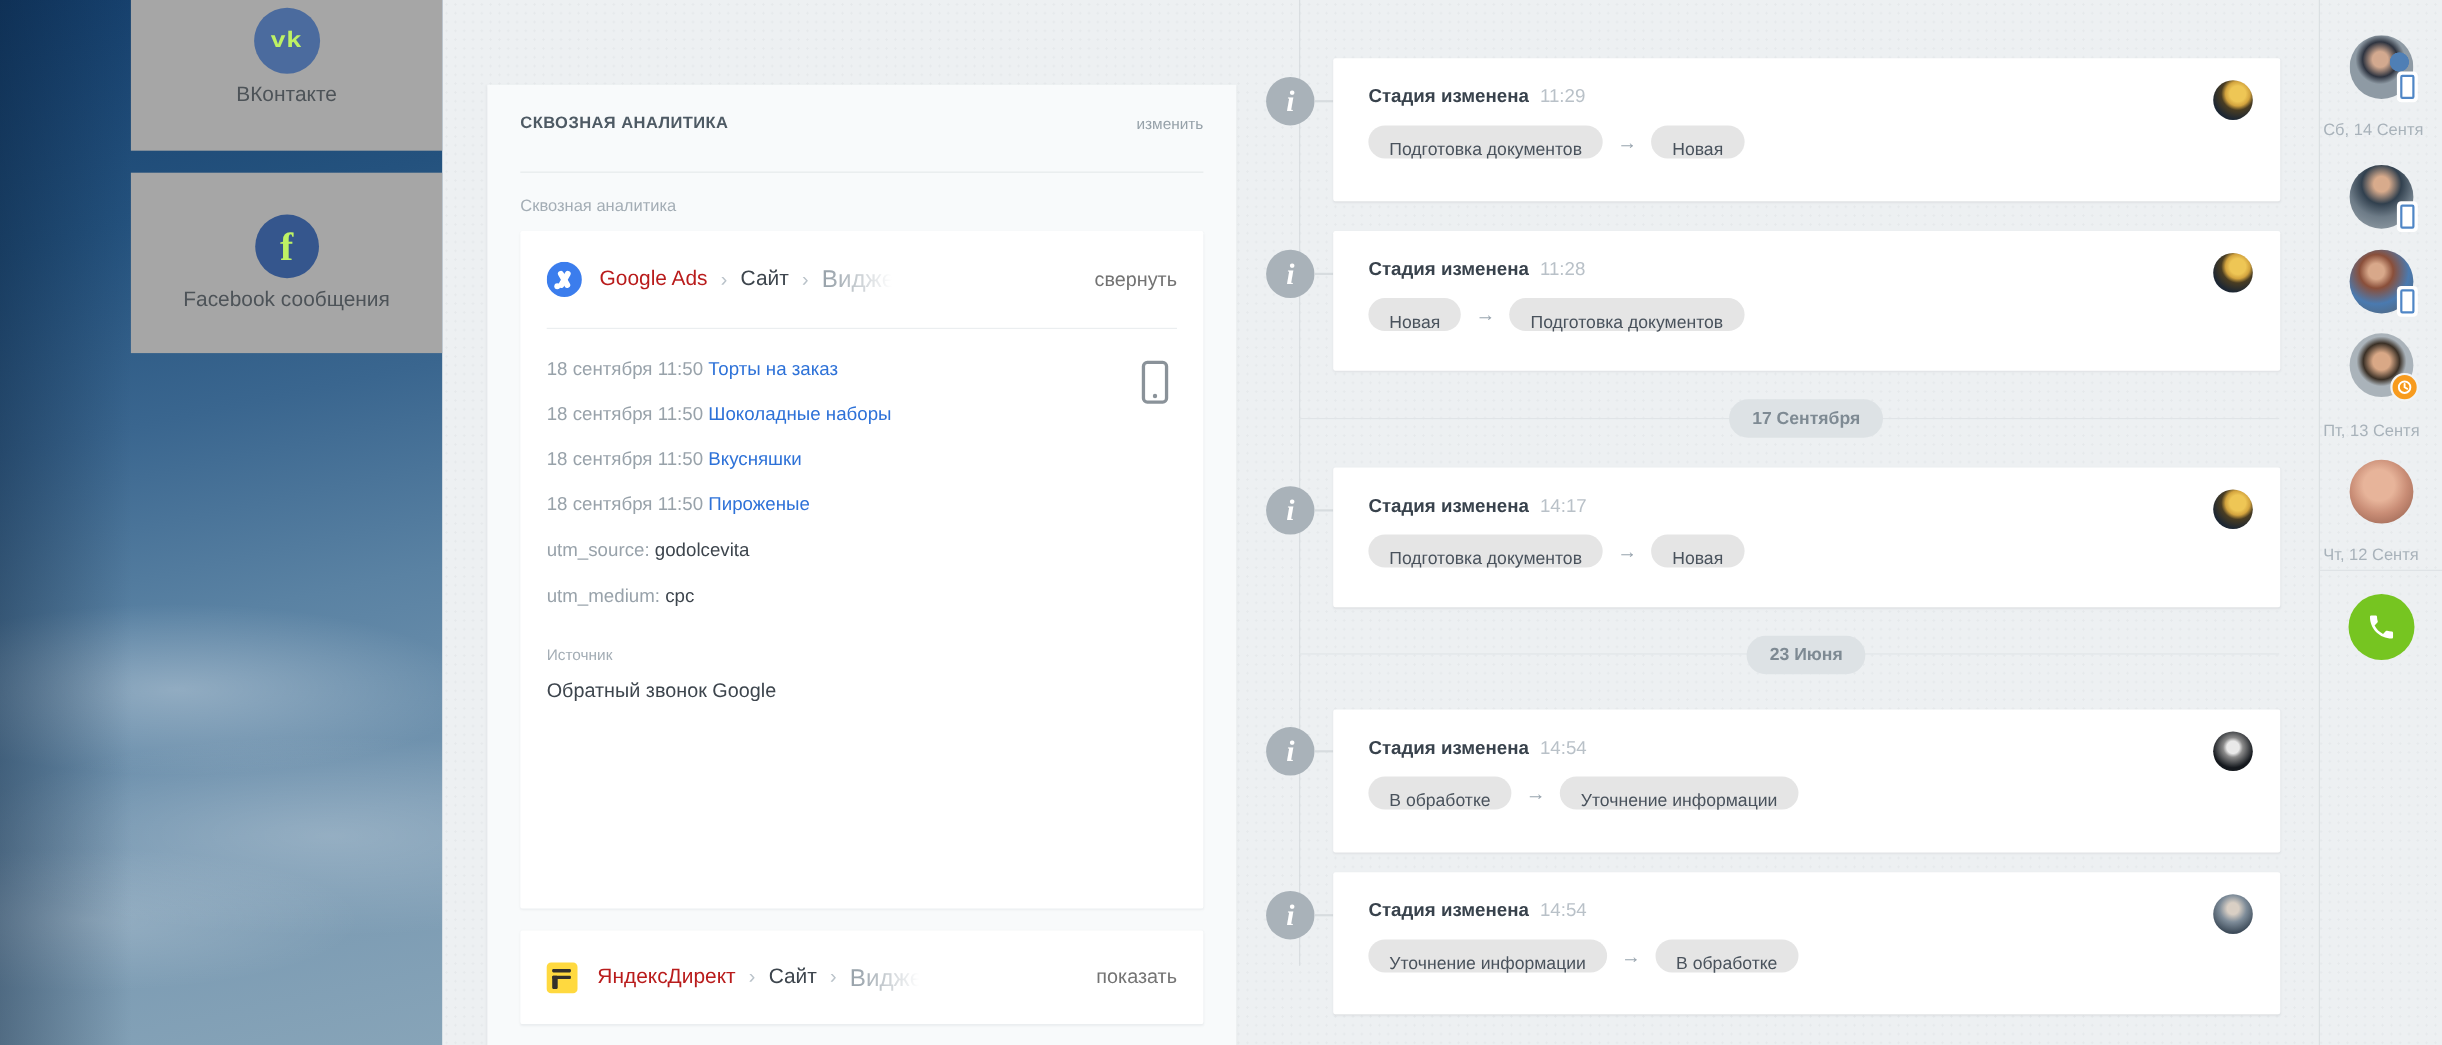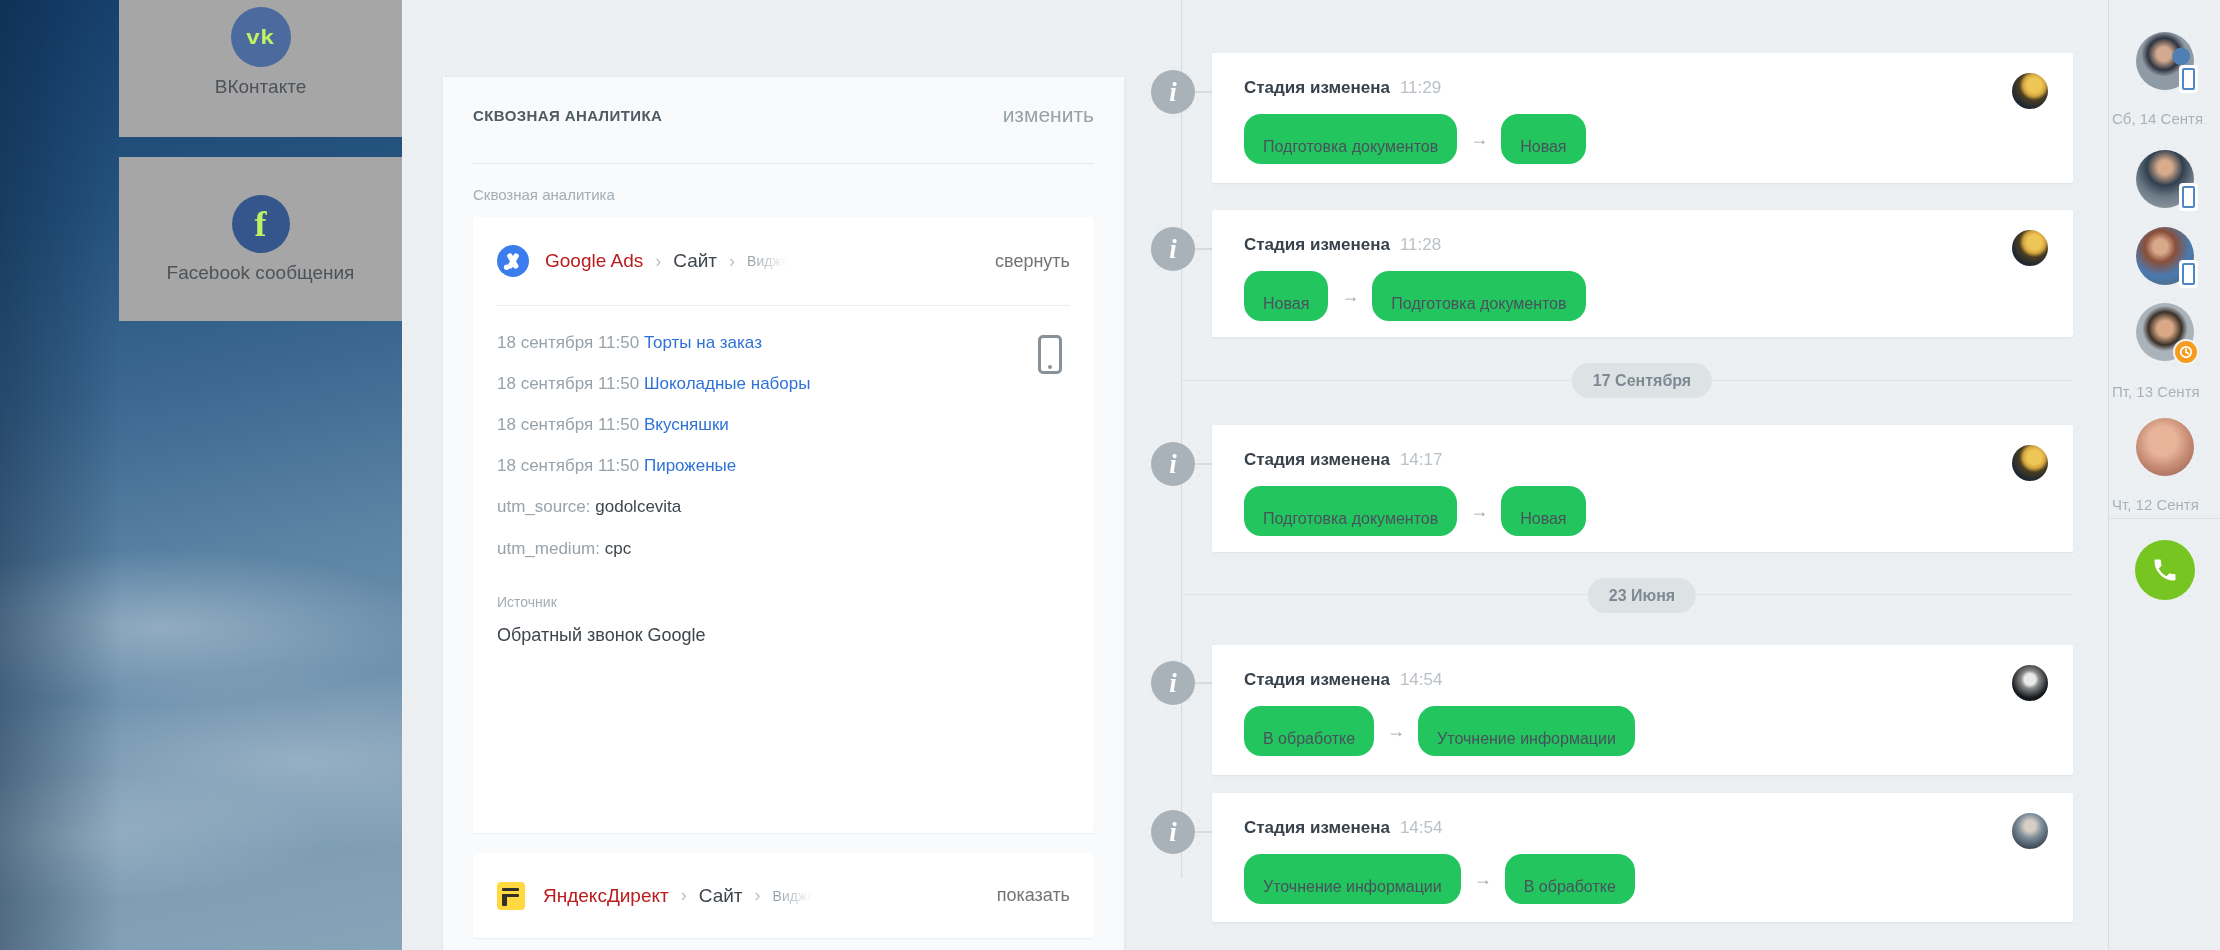--- a/index.html
+++ b/index.html
@@ -21,30 +21,30 @@
   #vk-circle{width:60px;height:60px;margin-top:7px;background:#4b6b9e;font-weight:800;font-size:24px;letter-spacing:1px;transform-origin:center;}
   #vk-circle span{transform:scaleY(.85);}
   #fb-circle{width:58px;height:58px;margin-top:38px;background:#35568d;font-weight:700;font-size:36px;font-family:"Liberation Serif",serif;}
   .tile-label{margin-top:9px;font-size:19px;color:#4d5358;}
 
   
   #panel{left:443px;top:77px;width:681px;height:873px;background:#f8fafb;box-shadow:0 1px 3px rgba(60,70,80,.10);}
   #panel-inner{padding:26px 30px 0 30px;}
   #panel-head{display:flex;justify-content:space-between;align-items:center;}
   #panel-title{font-size:15px;font-weight:700;color:#4e5a64;letter-spacing:.4px;}
-  .gray-action{font-size:21px;color:#96a1a9;cursor:pointer;margin-left:11px;}
+  .gray-action{font-size:14px;color:#96a1a9;cursor:pointer;margin-left:11px;}
   .panel-hr{border:none;border-top:1px solid #e4e8ea;margin:36px 0 0 0;}
   #panel-sub{margin-top:22px;font-size:15px;color:#a3adb5;}
   .inner-card{background:#fff;box-shadow:0 1px 2px rgba(60,70,80,.07);border-radius:2px;}
   #gcard{margin-top:14px;height:616px;position:relative;padding:0 24px;box-sizing:border-box;}
   .src-row{display:flex;align-items:center;padding-top:28px;}
   .src-name{font-size:19px;color:#b91c1c;margin-left:16px;}
   .crumb-sep{font-size:18px;color:#b9c2c9;margin:0 12px;}
   .crumb-step{font-size:19px;color:#3d454d;}
-  .crumb-fade{font-size:14px;color:#9aa4ac;-webkit-mask-image:linear-gradient(90deg,#000 10%,transparent 95%);mask-image:linear-gradient(90deg,#000 10%,transparent 95%);}
+  .crumb-fade{font-size:22px;color:#9aa4ac;-webkit-mask-image:linear-gradient(90deg,#000 10%,transparent 95%);mask-image:linear-gradient(90deg,#000 10%,transparent 95%);}
   .src-action{margin-left:auto;font-size:18px;color:#737373;cursor:pointer;}
   .card-hr{border:none;border-top:1px solid #e9edef;margin:28px 0 0 0;}
   #visited-line{margin-top:22px;font-size:17px;color:#3d454d;}
   .link{color:#2e72d8;cursor:pointer;text-decoration:none;}
   #pages{margin-top:16px;}
   .page-row{font-size:17px;line-height:41px;white-space:nowrap;}
   .page-date{color:#98a2aa;}
   #smartphone{position:absolute;right:32px;top:118px;width:18px;height:33px;border:3px solid #8a9299;border-radius:5px;}
   #smartphone::after{content:"";position:absolute;left:50%;bottom:2px;width:4px;height:4px;margin-left:-2px;border-radius:50%;background:#8a9299;}
   .sect-label{font-size:14px;color:#a3adb5;}
@@ -68,21 +68,21 @@
   
   #tl-line{left:1181px;top:0;width:1px;height:878px;background:#d7dcdf;}
   .info-circle{left:1151px;width:44px;height:44px;border-radius:50%;background:#a9b2b9;color:#fff;
     display:flex;align-items:center;justify-content:center;font-family:"Liberation Serif","DejaVu Serif",serif;
     font-style:italic;font-weight:700;font-size:27px;}
   .connector{left:1195px;width:17px;height:2px;background:#d7dcdf;}
   .event-card{left:1212px;width:861px;background:#fff;border-radius:2px;box-shadow:0 1px 2px rgba(60,70,80,.08);box-sizing:border-box;padding:25px 0 0 32px;}
   .ev-title{font-size:17px;font-weight:700;color:#38424c;}
   .ev-time{font-size:17px;color:#b9c1c8;font-weight:400;margin-left:10px;}
   .pill-row{margin-top:16px;display:flex;align-items:center;}
-  .stage-pill{background:#22c55e;color:#49525c;font-size:16px;height:18px;line-height:34px;padding:16px 19px;border-radius:17px;white-space:nowrap;}
+  .stage-pill{background:#e5e5e5;color:#49525c;font-size:16px;height:18px;line-height:34px;padding:6px 19px;border-radius:17px;white-space:nowrap;}
   .pill-arrow{color:#9aa6b0;font-size:18px;margin:0 13px;}
   .card-avatar{position:absolute;top:20px;right:25px;width:36px;height:36px;border-radius:50%;}
   .av-gold{background:radial-gradient(circle at 62% 34%,#eec655 0 22%,#d2a33e 34%,#4a3d22 46%,#1d2733 72%);}
   .av-dark{background:radial-gradient(circle at 50% 40%,#e9e9e9 0 20%,#8a8a8a 32%,#15191e 66%);}
   .av-blue{background:radial-gradient(circle at 50% 36%,#d9cfc4 0 18%,#7e8c99 42%,#3e4c5a 75%);}
   .date-line{left:1181px;width:891px;height:1px;background:#e0e4e7;}
   .date-pill{left:1642px;transform:translateX(-50%);height:35px;line-height:35px;padding:0 21px;border-radius:18px;
     background:#dde2e5;color:#7e8a93;font-size:16px;font-weight:700;white-space:nowrap;}
 
   

